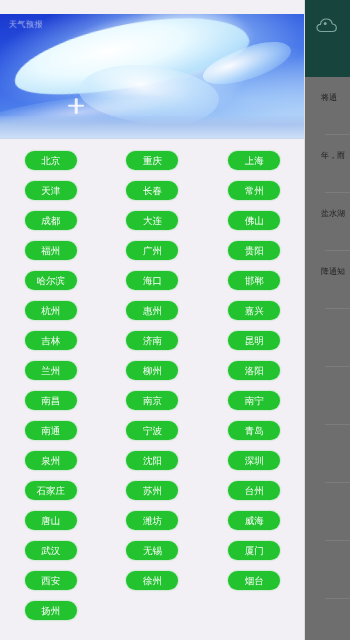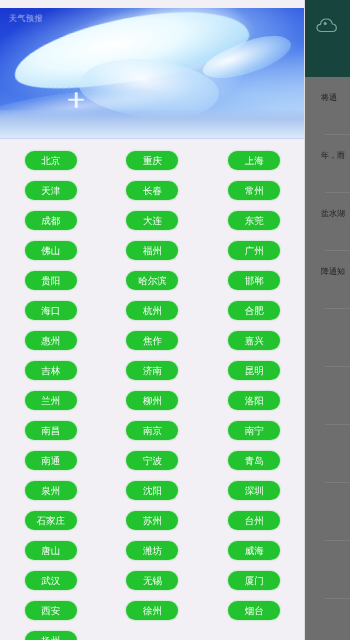--- a/index.html
+++ b/index.html
@@ -30,21 +30,21 @@
     width: 305px;
     height: 640px;
     background: #f2f0f5;
     overflow: hidden;
   }
 
   
   .banner {
     position: absolute;
     left: 0;
-    top: 8px;
+    top: 14px;
     width: 305px;
     height: 131px;
     overflow: hidden;
     background: #8b5cf6;
   }
   .banner-sky {
     position: absolute;
     inset: 0;
     background:
       radial-gradient(circle at 62% 30%, rgba(255,255,255,0.95) 0%, rgba(210,235,255,0.55) 14%, rgba(110,170,245,0.15) 30%, rgba(0,0,0,0) 52%),
@@ -288,54 +288,45 @@
         <div class="city-cell">
           <div class="city-pill">常州</div>
         </div>
         <div class="city-cell">
           <div class="city-pill">成都</div>
         </div>
         <div class="city-cell">
           <div class="city-pill">大连</div>
         </div>
         <div class="city-cell">
-          <div class="city-pill">东莞</div>
-        </div>
-        <div class="city-cell">
           <div class="city-pill">佛山</div>
         </div>
         <div class="city-cell">
           <div class="city-pill">福州</div>
         </div>
         <div class="city-cell">
           <div class="city-pill">广州</div>
         </div>
         <div class="city-cell">
           <div class="city-pill">贵阳</div>
         </div>
         <div class="city-cell">
           <div class="city-pill">哈尔滨</div>
         </div>
         <div class="city-cell">
+          <div class="city-pill">海口</div>
+        </div>
+        <div class="city-cell">
           <div class="city-pill">邯郸</div>
         </div>
         <div class="city-cell">
-          <div class="city-pill">海口</div>
-        </div>
-        <div class="city-cell">
           <div class="city-pill">杭州</div>
         </div>
         <div class="city-cell">
-          <div class="city-pill">合肥</div>
-        </div>
-        <div class="city-cell">
           <div class="city-pill">惠州</div>
-        </div>
-        <div class="city-cell">
-          <div class="city-pill">焦作</div>
         </div>
         <div class="city-cell">
           <div class="city-pill">嘉兴</div>
         </div>
         <div class="city-cell">
           <div class="city-pill">吉林</div>
         </div>
         <div class="city-cell">
           <div class="city-pill">济南</div>
         </div>

